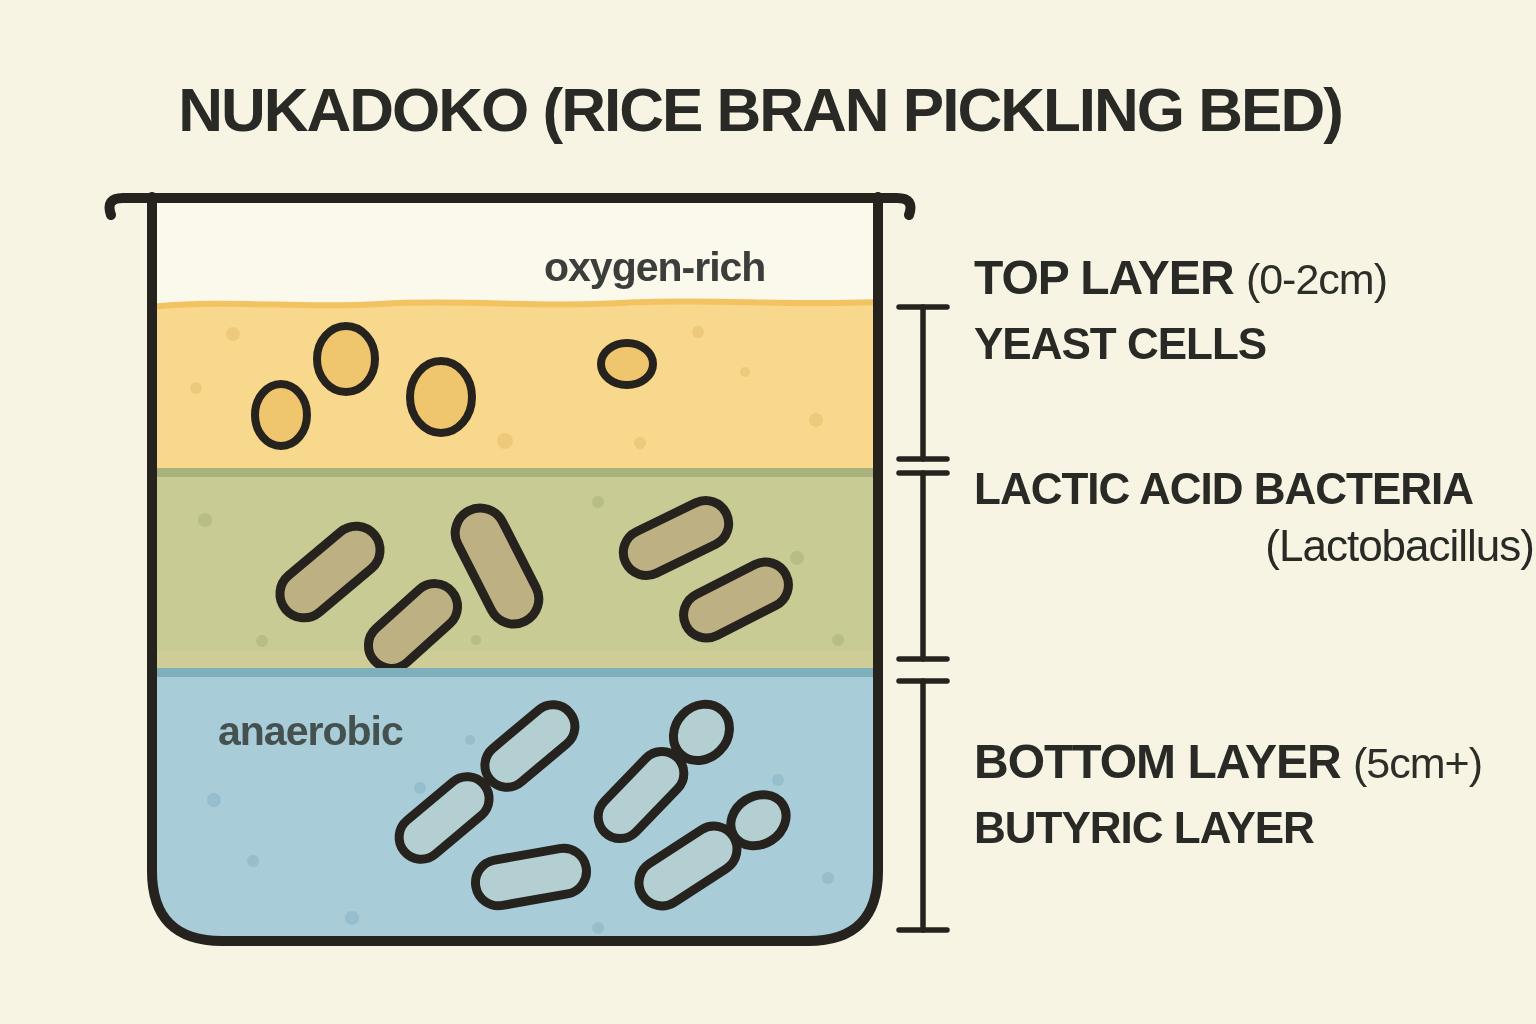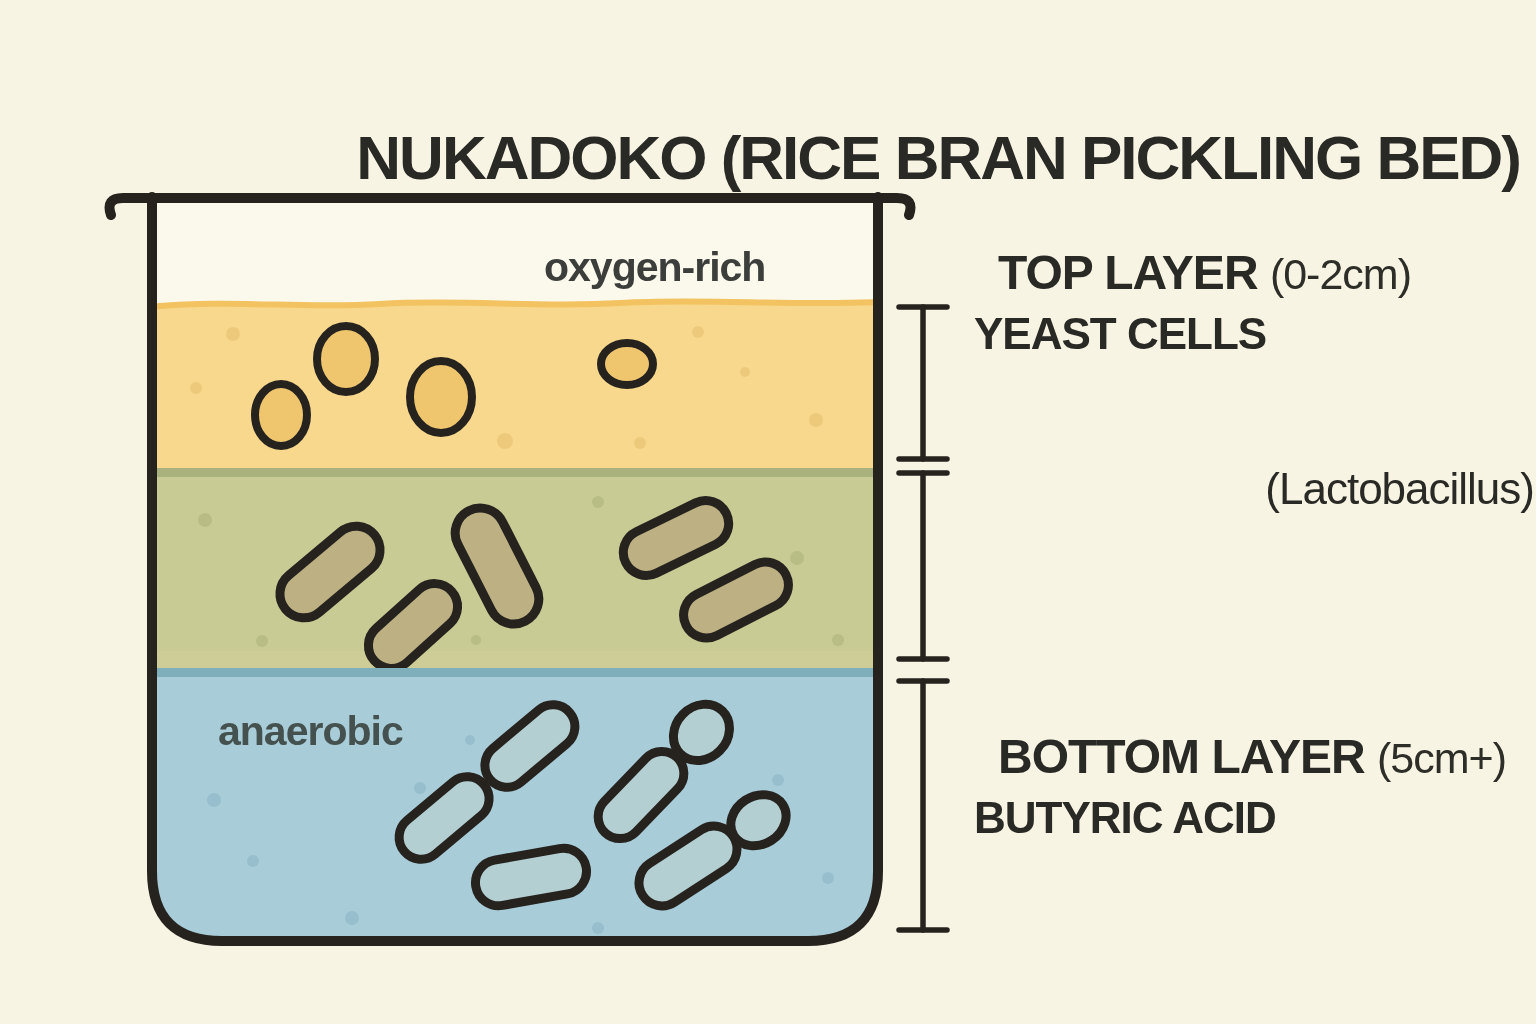--- a/index.html
+++ b/index.html
@@ -5,36 +5,36 @@
   html,body{margin:0;padding:0;}
   body{background:var(--background,#F8F4E4);}
   #stage{
     position:relative; width:1536px; height:1024px; overflow:hidden;
     background:var(--background,#F8F4E4);
     font-family:"Liberation Sans","DejaVu Sans",sans-serif;
     color:var(--ink,#292925);
   }
   .abs{position:absolute;}
   #title{
-    left:0; top:74px; width:1520px; text-align:right;
-    font-size:62px; font-weight:700; letter-spacing:-2px; color:var(--ink,#292925);margin-top:48px;
+    left:0; top:74px; width:1520px; text-align:center;
+    font-size:62px; font-weight:700; letter-spacing:-2px; color:var(--ink,#292925);
   }
   #oxygen-label{
     left:544px; top:244px; font-size:41px; font-weight:600; letter-spacing:-1px;
     color:var(--oxygen_ink,#3B3E3B);
   }
   #anaerobic-label{
     left:218px; top:708px; font-size:41px; font-weight:600; letter-spacing:-1px;
     color:var(--anaerobic_ink,#44514F);
   }
   .legend-block{left:974px; width:560px;}
   #legend-top{top:242px;}
   #legend-middle{top:460px;}
   #legend-bottom{top:726px;}
-  .legend-header{font-size:48px; line-height:61px; font-weight:700; letter-spacing:-1px; white-space:nowrap;margin-left:24px;}
+  .legend-header{font-size:48px; line-height:72px; font-weight:700; letter-spacing:-1px; white-space:nowrap;}
   .legend-range{font-size:43px; font-weight:400; letter-spacing:-1px; color:var(--ink_medium,#2E2E29);}
   .sub-line{font-size:44px; line-height:57px; font-weight:700; letter-spacing:-1px; white-space:nowrap;}
   .sub-line.first{}
   .sub-line.regular{font-weight:400;text-align:right;}
   svg .beaker-line{fill:none; stroke:var(--outline,#26231F); stroke-width:10; stroke-linecap:round; stroke-linejoin:round;}
   svg .interior{fill:var(--interior_bg,#FBF8EC);}
   svg .lay-top{fill:var(--top_layer,#F8D88C);}
   svg .lay-top-line{fill:none; stroke:var(--top_edge,#F2C360); stroke-width:6;}
   svg .lay-mid{fill:var(--middle_layer,#C8CB93);}
   svg .lay-mid-edge{fill:var(--middle_edge,#A9B27D);}
@@ -178,24 +178,25 @@
 
   <div id="legend-top" class="abs legend-block">
     <div class="legend-header">
       <span>TOP LAYER</span>
       <span class="legend-range">(0-2cm)</span>
     </div>
     <div class="sub-line first">YEAST CELLS</div>
   </div>
 
   <div id="legend-middle" class="abs legend-block">
+    <div class="sub-line first">LACTIC ACID BACTERIA</div>
     <div class="sub-line regular">(Lactobacillus)</div>
   </div>
 
   <div id="legend-bottom" class="abs legend-block">
     <div class="legend-header">
       <span>BOTTOM LAYER</span>
       <span class="legend-range">(5cm+)</span>
     </div>
-    <div class="sub-line first">BUTYRIC ACID</div>
+    <div class="sub-line first">BUTYRIC LAYER</div>
   </div>
 
 </div>
 
 </body></html>

